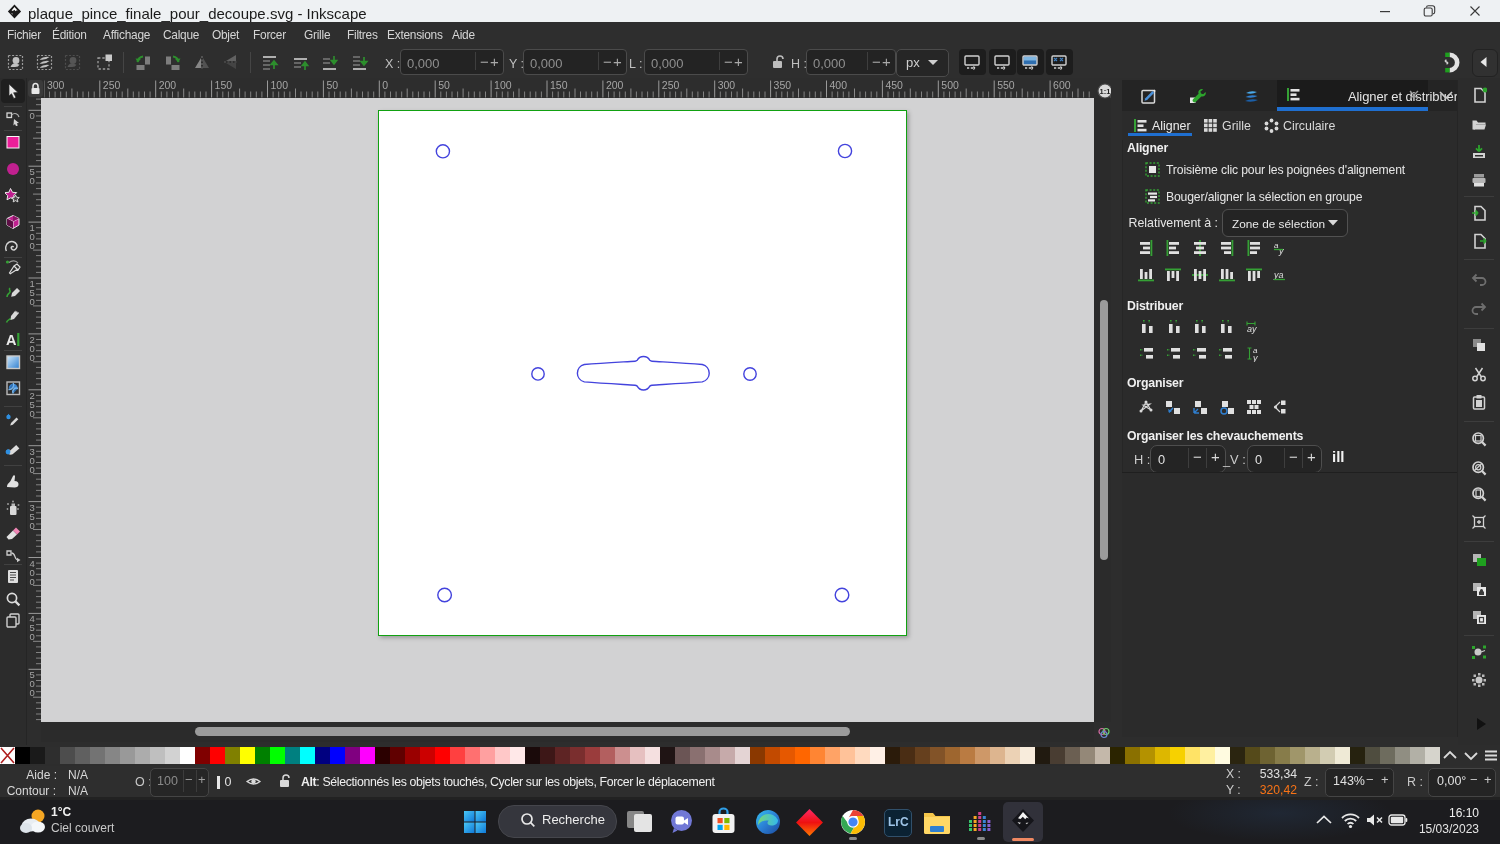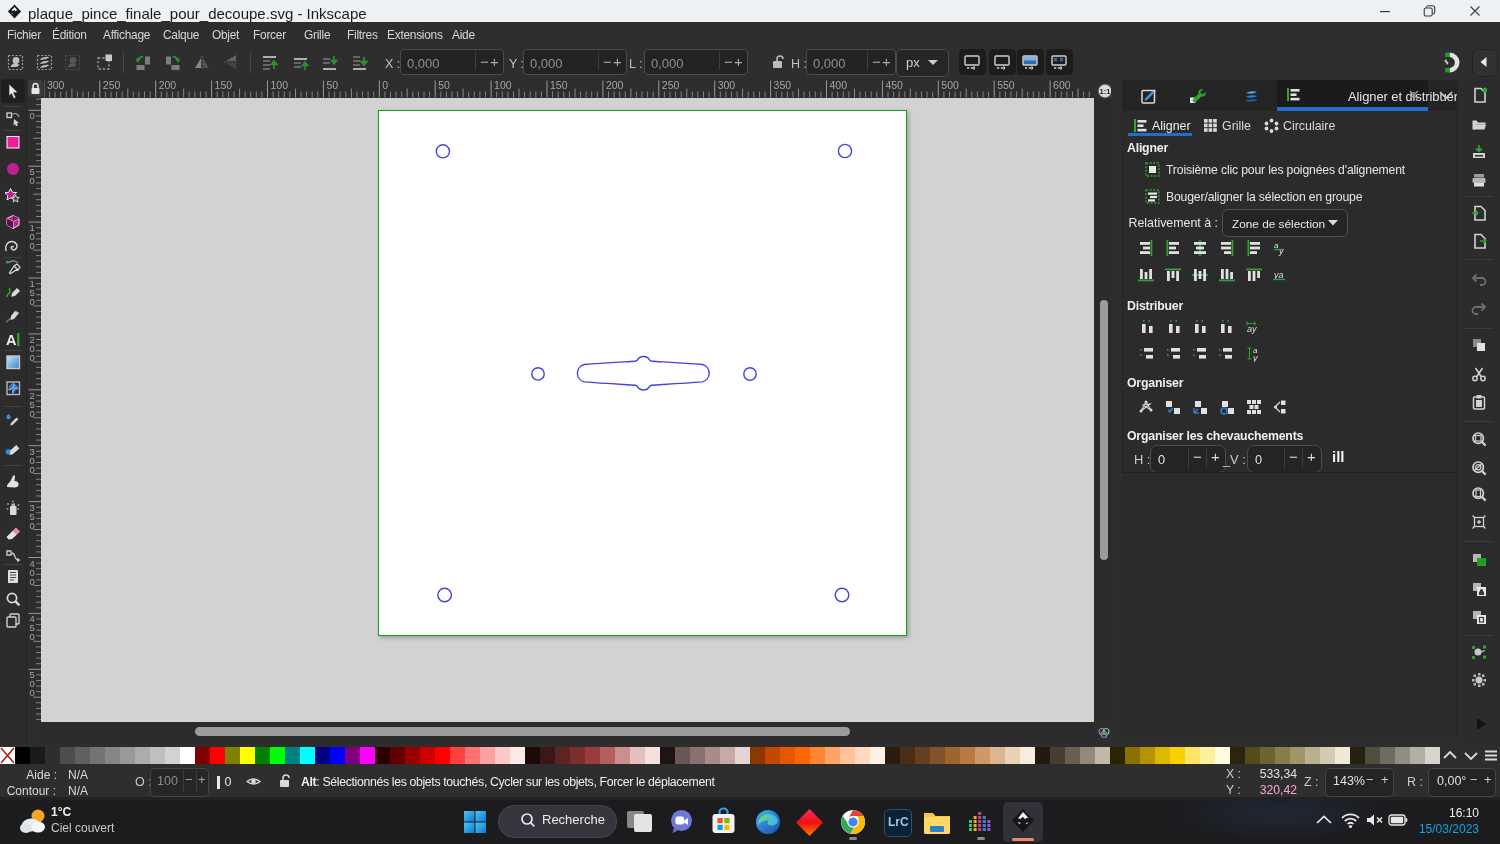--- a/index.html
+++ b/index.html
@@ -1197,21 +1197,21 @@
     <circle cx="7.5" cy="6.5" r="2.2" fill="#d9d9d9"></circle>
   </svg>
 <svg class="ab" style="left:278px;top:773px" width="13" height="16">
     <path d="M3.5 7 V5 a3 3 0 0 1 6 0" fill="none" stroke="#d9d9d9" stroke-width="1.5" transform="translate(1.5,0)"></path>
     <rect x="2" y="7" width="9" height="7" rx="1" fill="#d9d9d9"></rect>
   </svg>
 <div class="txt" style="left:301px;top:774.5px;font-size:12.3px;letter-spacing:-0.35px;color:#efefef"><b>Alt</b>: Sélectionnés les objets touchés, Cycler sur les objets, Forcer le déplacement</div>
 <div class="txt" style="left:1226px;top:767px;font-size:12.2px;color:#cdcdcd">X :</div>
 <div class="txt" style="left:1226px;top:782.5px;font-size:12.2px;color:#cdcdcd">Y :</div>
 <div class="txt" style="right:203px;top:767px;font-size:12.2px;color:#e0e0e0">533,34</div>
-<div class="txt" style="right:203px;top:782.5px;font-size:12.2px;color:#f9a8d4">320,42</div>
+<div class="txt" style="right:203px;top:782.5px;font-size:12.2px;color:#f97316">320,42</div>
 <div class="txt" style="left:1304px;top:775px;font-size:12.5px;color:#c9c9c9">Z :</div>
 <div class="ab" style="left:1325px;top:767.5px;width:67px;height:27px;background:#242424;border:1px solid #454545;border-radius:5px"></div>
 <div class="txt" style="left:1333px;top:774px;font-size:12.5px;color:#e0e0e0">143%</div>
 <div class="txt" style="left:1366px;top:772px;font-size:13px;color:#c9c9c9">−</div>
 <div class="txt" style="left:1381px;top:772px;font-size:13px;color:#c9c9c9">+</div>
 <div class="txt" style="left:1407px;top:775px;font-size:12.5px;color:#c9c9c9">R :</div>
 <div class="ab" style="left:1428px;top:767.5px;width:66px;height:27px;background:#242424;border:1px solid #454545;border-radius:5px"></div>
 <div class="txt" style="left:1437px;top:774px;font-size:12.5px;color:#e0e0e0">0,00°</div>
 <div class="txt" style="left:1470px;top:772px;font-size:13px;color:#c9c9c9">−</div>
 <div class="txt" style="left:1484px;top:772px;font-size:13px;color:#c9c9c9">+</div>
@@ -1344,12 +1344,12 @@
 <svg class="ab" style="left:1365px;top:812px" width="20" height="16">
     <path d="M2 6 h3 l4-3.5 v11 l-4-3.5 h-3z" fill="#e8e8e8"></path>
     <path d="M12 5.5 l5 5 m0 -5 l-5 5" stroke="#e8e8e8" stroke-width="1.5"></path>
   </svg>
 <svg class="ab" style="left:1388px;top:813px" width="20" height="14">
     <rect x="1" y="2" width="16" height="10" rx="2.5" fill="none" stroke="#e8e8e8" stroke-width="1.3"></rect>
     <rect x="2.8" y="3.8" width="12.4" height="6.4" rx="1" fill="#e8e8e8"></rect>
     <rect x="17.5" y="5" width="1.8" height="4" rx="0.9" fill="#e8e8e8"></rect>
   </svg>
 <div class="txt" style="right:21px;top:806px;font-size:12px;color:#f0f0f0">16:10</div>
-<div class="txt" style="right:21px;top:821.5px;font-size:12px;color:#0ea5e9">15/03/2023</div>
+<div class="txt" style="right:21px;top:821.5px;font-size:12px;color:#e5e5e5">15/03/2023</div>
 </body></html>

